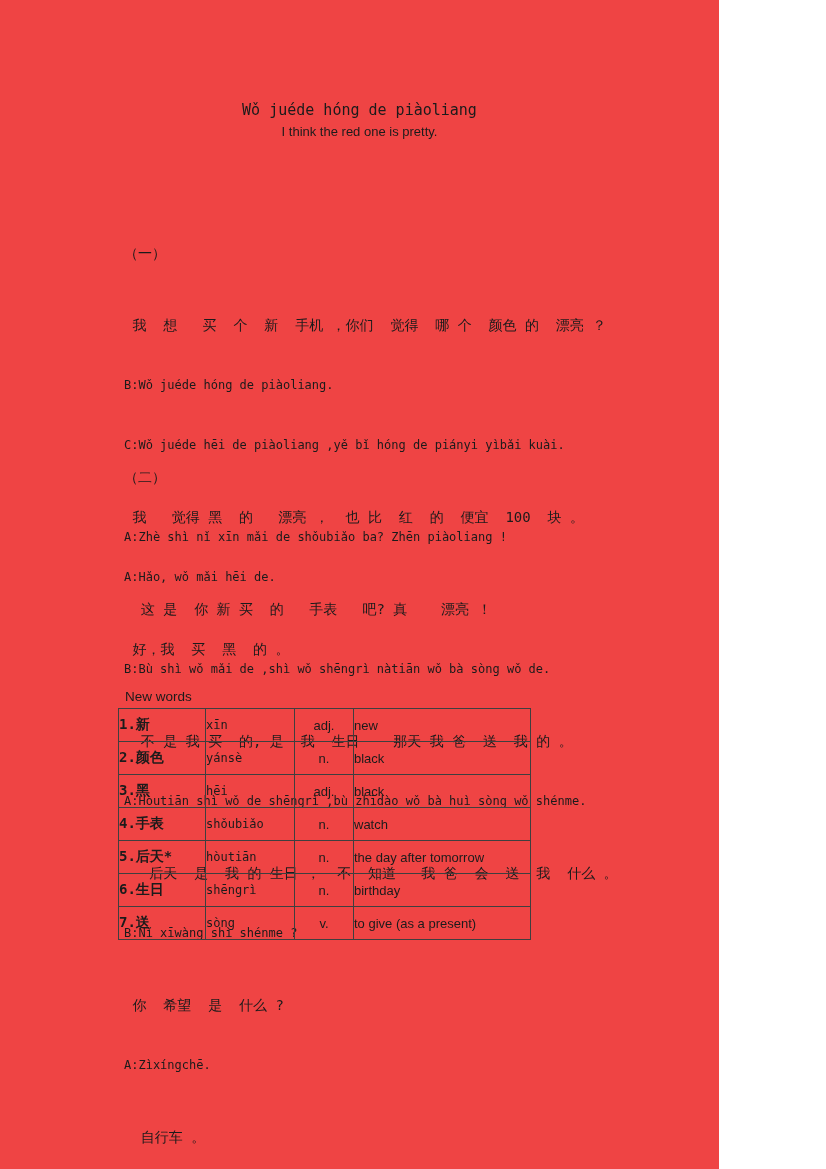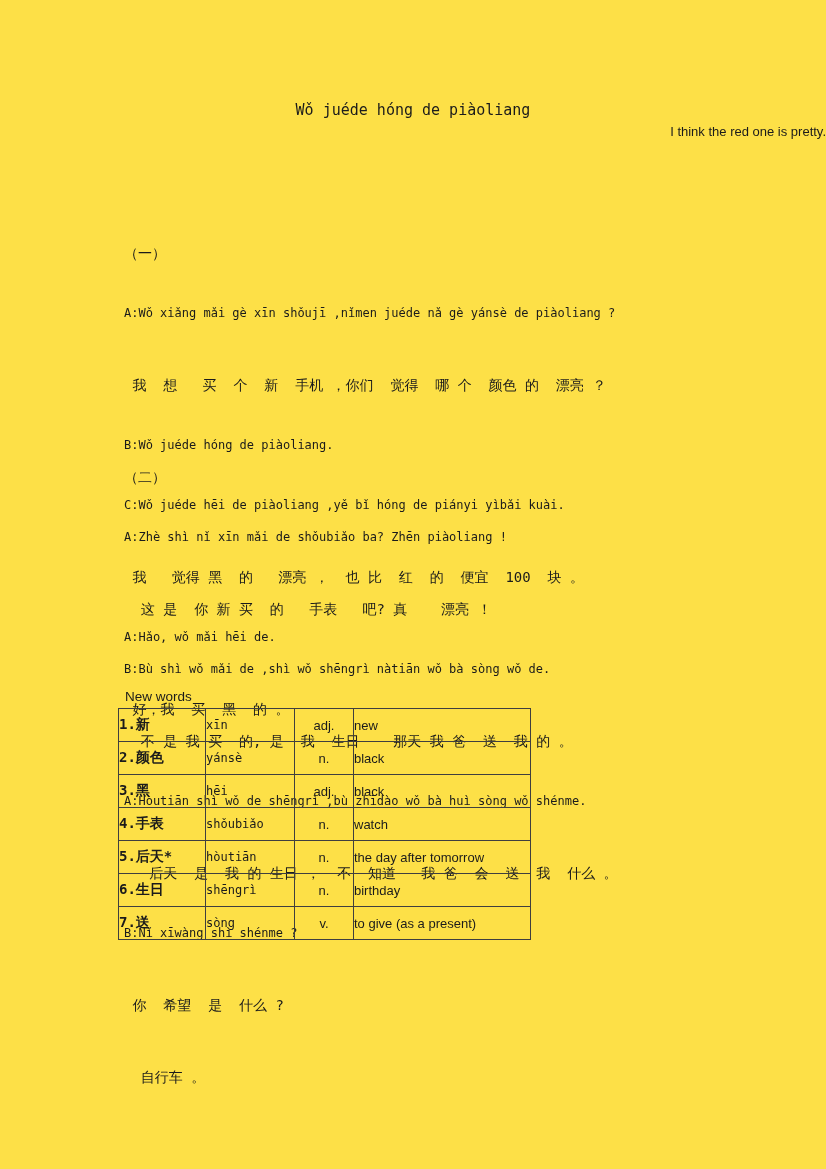--- a/index.html
+++ b/index.html
@@ -1,20 +1,20 @@
 <!DOCTYPE html>
 <html><head>
 <meta charset="utf-8">
 <style>
   html, body { margin: 0; padding: 0; background: #ffffff; }
   .page {
     position: relative;
-    width: 826px;
+    width: 719px;
     height: 1169px;
-    background: #fde047;
+    background: #ef4444;
     color: #1b1b1b;
     overflow: hidden;
     font-family: "DejaVu Sans Mono", monospace;
   }
 
   
   .title-block {
     position: absolute;
     top: 100px;
     left: 0;
@@ -31,21 +31,20 @@
     font-family: "DejaVu Sans Mono", monospace;
     font-size: 16px;
     line-height: 23px;
     white-space: pre;
   }
   .title-english {
     font-family: "Liberation Sans", sans-serif;
     font-size: 13px;
     line-height: 21px;
     color: #1b1b1b;
-    text-align: right;
   }
 
   
   .dialogue {
     position: absolute;
     left: 124px;
     white-space: pre;
   }
   #section-1 { top: 204px; }
   #section-2 { top: 428px; }
@@ -113,39 +112,39 @@
 
 <div class="page">
 
   <div class="title-block">
     <div class="title-pinyin">Wǒ juéde hóng de piàoliang</div>
     <div class="title-english">I think the red one is pretty.</div>
   </div>
 
   <div class="dialogue" id="section-1">
     <div class="line header">（一）</div>
-    <div class="line pinyin">A:Wǒ xiǎng mǎi gè xīn shǒujī ,nǐmen juéde nǎ gè yánsè de piàoliang ?</div>
     <div class="line hanzi"> 我  想   买  个  新  手机 ，你们  觉得  哪 个  颜色 的  漂亮 ？</div>
     <div class="line pinyin">B:Wǒ juéde hóng de piàoliang.</div>
     <div class="line pinyin">C:Wǒ juéde hēi de piàoliang ,yě bǐ hóng de piányi yìbǎi kuài.</div>
     <div class="line hanzi"> 我   觉得 黑  的   漂亮 ，  也 比  红  的  便宜  100  块 。</div>
     <div class="line pinyin">A:Hǎo, wǒ mǎi hēi de.</div>
     <div class="line hanzi"> 好，我  买  黑  的 。</div>
   </div>
 
   <div class="dialogue" id="section-2">
     <div class="line header">（二）</div>
     <div class="line pinyin">A:Zhè shì nǐ xīn mǎi de shǒubiǎo ba? Zhēn piàoliang !</div>
     <div class="line hanzi">  这 是  你 新 买  的   手表   吧? 真    漂亮 ！</div>
     <div class="line pinyin">B:Bù shì wǒ mǎi de ,shì wǒ shēngrì nàtiān wǒ bà sòng wǒ de.</div>
     <div class="line hanzi">  不 是 我 买  的, 是  我  生日    那天 我 爸  送  我 的 。</div>
     <div class="line pinyin">A:Hòutiān shì wǒ de shēngrì ,bù zhīdào wǒ bà huì sòng wǒ shénme.</div>
     <div class="line hanzi">   后天  是  我 的 生日 ，  不  知道   我 爸  会  送  我  什么 。</div>
     <div class="line pinyin">B:Nǐ xīwàng shì shénme ?</div>
     <div class="line hanzi"> 你  希望  是  什么 ?</div>
+    <div class="line pinyin">A:Zìxíngchē.</div>
     <div class="line hanzi">  自行车 。</div>
   </div>
 
   <div class="newwords-label">New words</div>
 
   <table class="vocab">
     <colgroup>
       <col class="col-hanzi">
         <col class="col-pinyin">
         <col class="col-pos">

